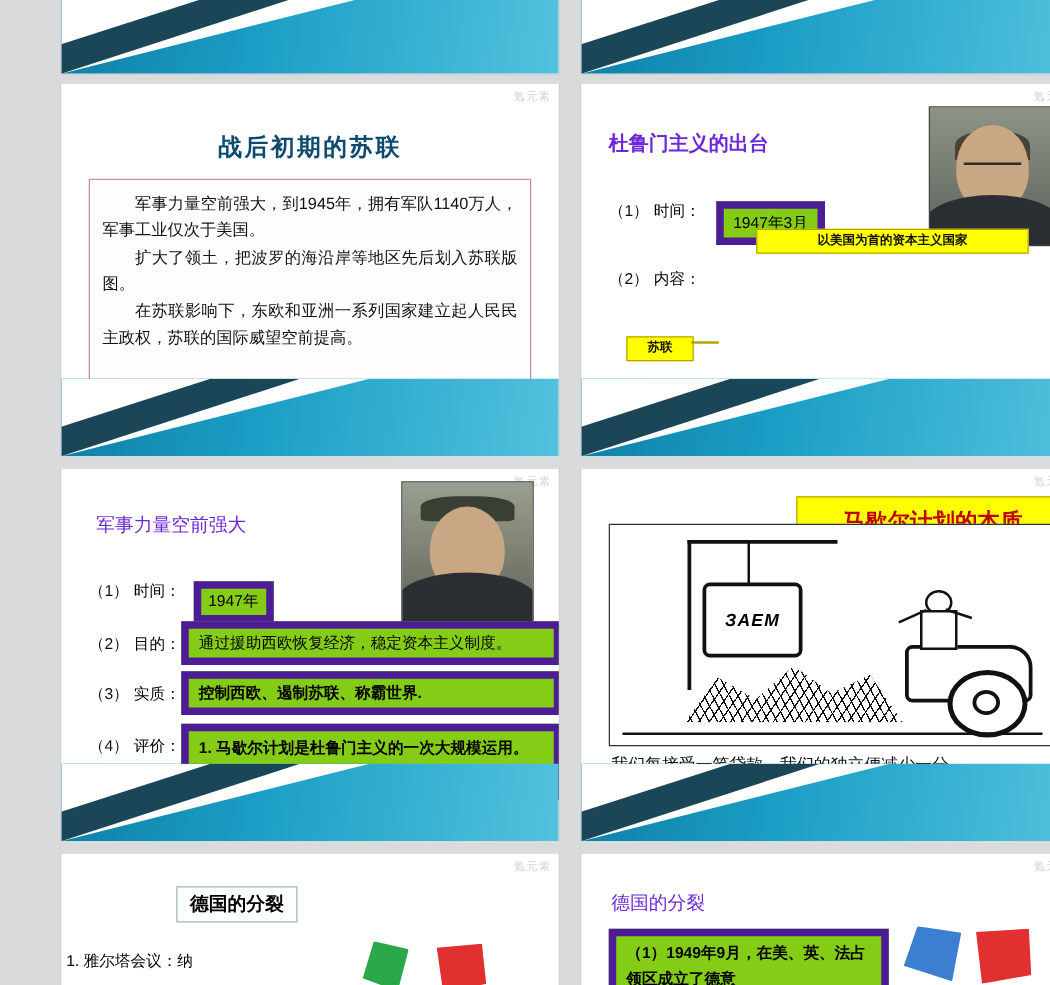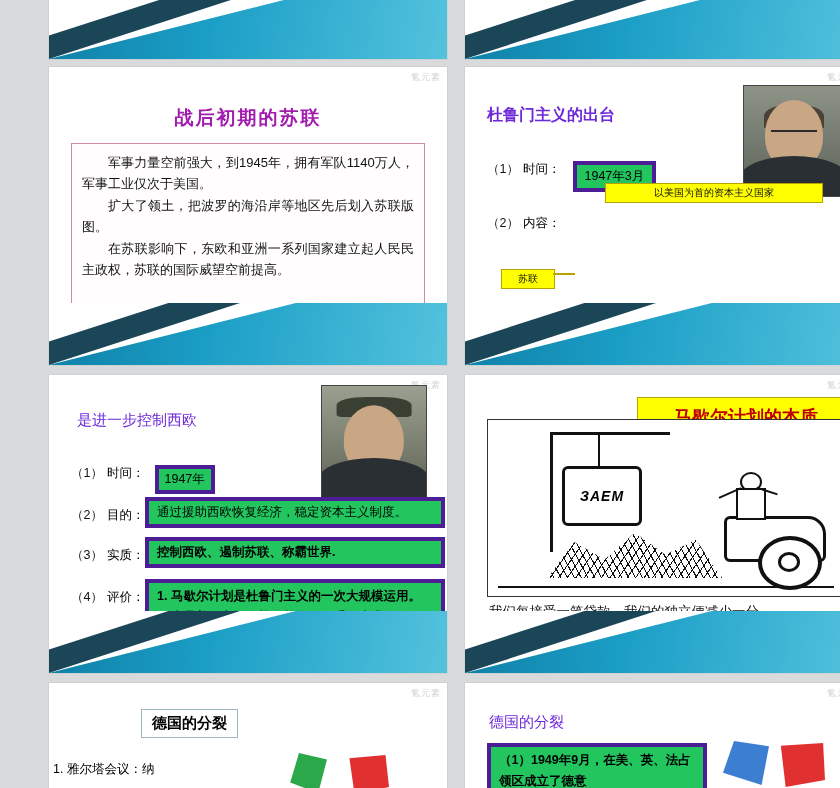--- a/index.html
+++ b/index.html
@@ -47,21 +47,21 @@
   }
 
   .watermark{
     position:absolute;right:6px;top:4px;
     color:#c9ccce;font-size:9px;letter-spacing:1px;
     opacity:.85;
   }
 
   
   .title-red{
-    color:#a21caf;font-weight:bold;font-size:19px;text-align:center;
+    color:#0c4a6e;font-weight:bold;font-size:19px;text-align:center;
     letter-spacing:2px;
   }
   .title-plain{
     color:#6d28d9;font-weight:bold;font-size:15px;
   }
   .title-boxed{
     border:1px solid #9fb6c3;background:#fff;
     padding:4px 10px;display:inline-block;font-weight:bold;font-size:15px;
   }
 
@@ -87,27 +87,27 @@
     display:flex;align-items:center;justify-content:center;
     text-align:center;color:#c00000;font-weight:bold;font-size:15px;
     line-height:1.5;
   }
 
   
   .callout{
     position:absolute;background:#ffff00;border:1px solid #b8a400;
     color:#c00000;font-weight:bold;text-align:center;
   }
-  .callout.small{font-size:10px;color:#111;font-weight:normal;}
+  .callout.small{font-size:10px;color:#111;font-weight:bold;}
 
   
   .row{display:flex;align-items:flex-start;margin:8px 0;font-size:12.5px;}
   .num{width:36px;flex:0 0 36px;color:#111;}
   .val-box{
-    border:4px solid #4c1d95;background:#22c55e;padding:3px 8px;font-size:12.5px;
+    border:6px solid #4c1d95;background:#84cc16;padding:3px 8px;font-size:12.5px;
   }
   .val-box.tight{padding:2px 6px;}
   .note-red{color:#c00000;font-weight:bold;font-size:11.5px;}
 
   
   .photo{
     background:#6b6f63;border:1px solid #444;position:absolute;
     overflow:hidden;
   }
   .photo .face{
@@ -212,21 +212,21 @@
     </div>
 
     <div class="note-red" style="position:absolute;left:30px;top:276px;">标志着美苏战时同盟关系破裂，冷战的开始。</div>
 
     <div class="teal-band"></div>
   </div>
 
   <div class="slide" id="s5">
     <div class="watermark">氪元素</div>
 
-    <div class="title-plain" style="position:absolute;left:28px;top:36px;font-weight:normal;font-size:15px;">是进一步控制西欧</div>
+    <div class="title-plain" style="position:absolute;left:28px;top:36px;font-weight:normal;font-size:15px;">军事力量空前强大</div>
 
     <div class="photo marshall" style="left:272px;top:10px;width:104px;height:112px;">
       <div class="cap"></div>
       <div class="face" style="top:48%;"></div>
       <div class="suit"></div>
     </div>
 
     <div class="row" style="position:absolute;left:22px;top:82px;">
       <span class="num">（1）</span>
       <span>时间：</span>

